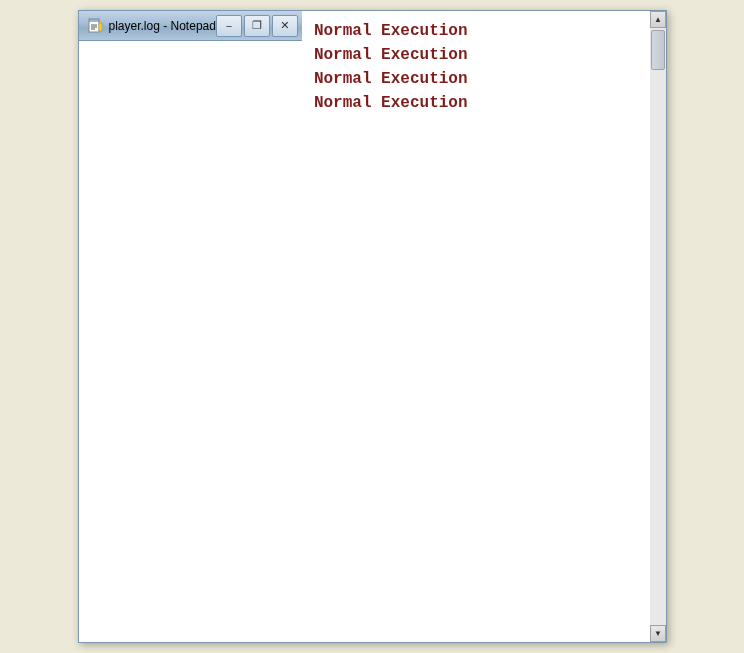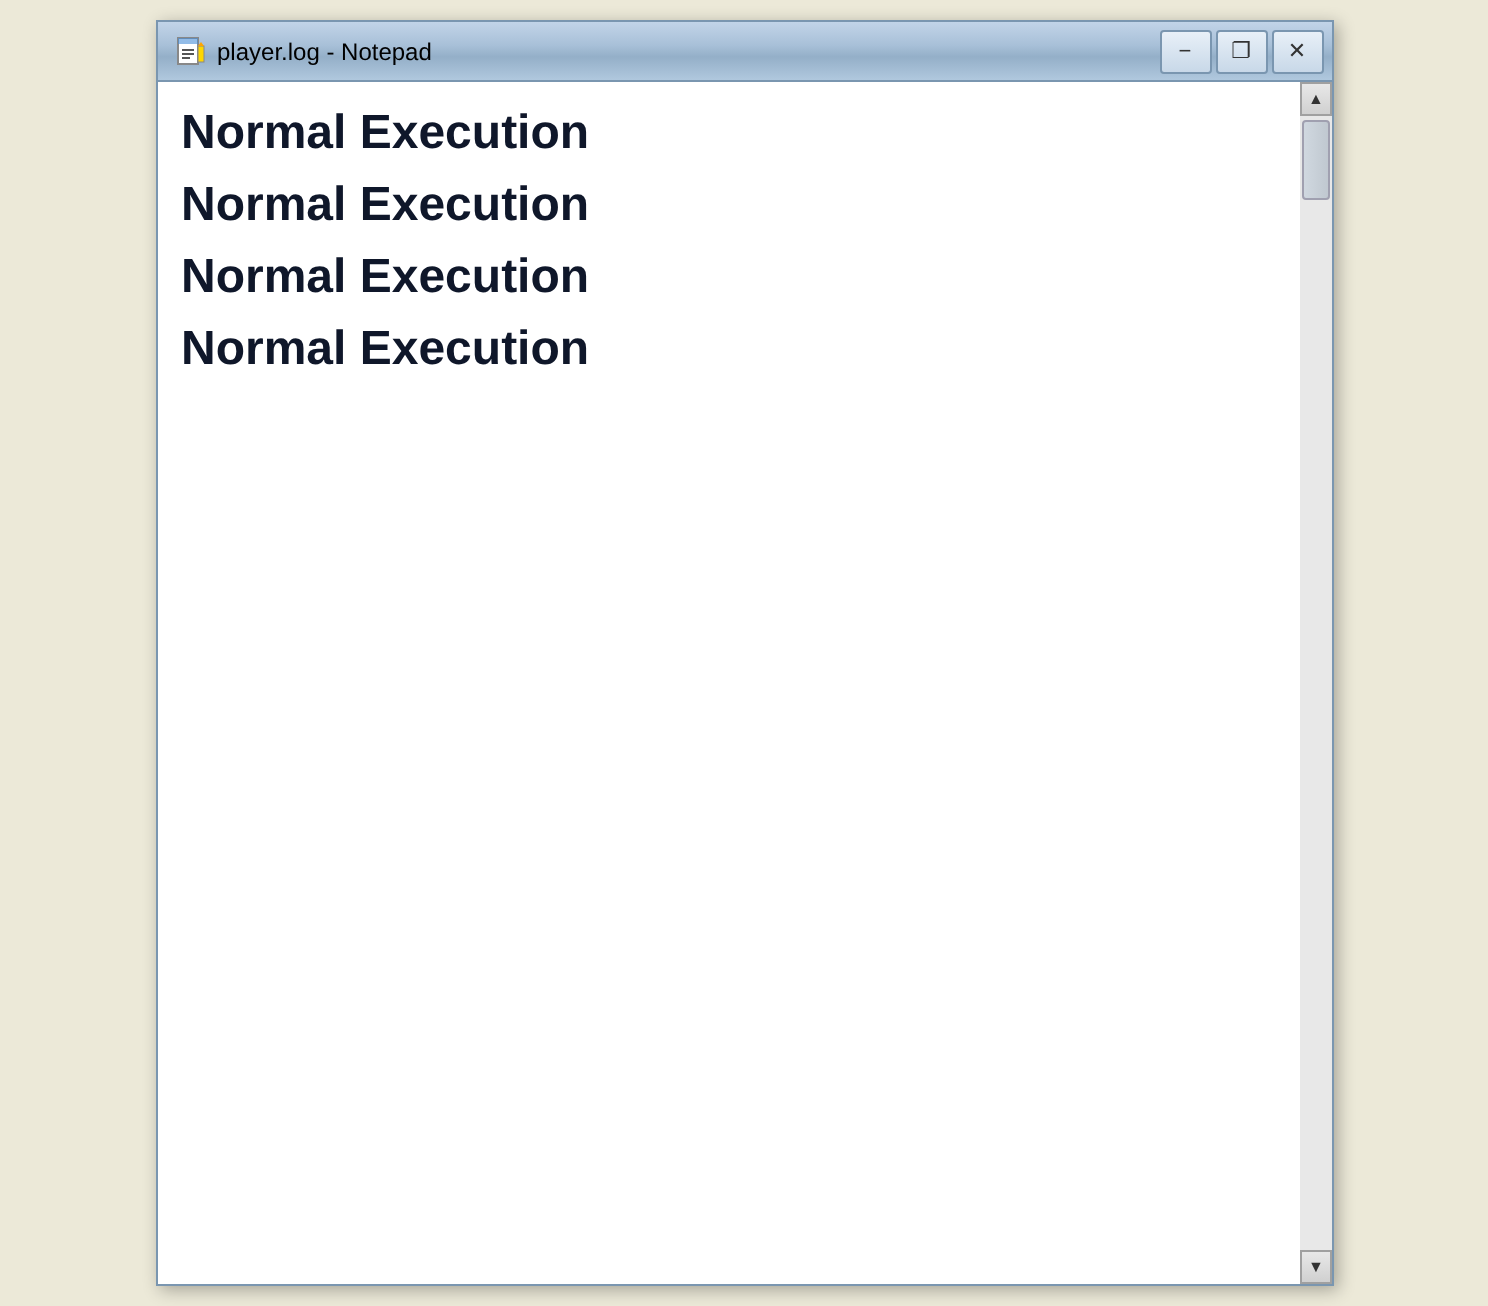--- a/index.html
+++ b/index.html
@@ -18,21 +18,21 @@
       height: 653px;
     }
 
     .window {
       width: 589px;
       height: 633px;
       background: #ffffff;
       border: 1px solid #7a96b0;
       box-shadow: 2px 2px 8px rgba(0,0,0,0.3);
       display: flex;
-      flex-direction: column;
+      flex-direction: row;
     }
 
     .title-bar {
       height: 30px;
       background: linear-gradient(to bottom, #c2d4e8 0%, #a8c0d8 40%, #94afc8 60%, #b0c8de 100%);
       display: flex;
       align-items: center;
       justify-content: space-between;
       padding: 0 4px 0 8px;
       border-bottom: 1px solid #7a96b0;
@@ -110,24 +110,24 @@
 
     .text-area {
       flex: 1;
       padding: 8px 8px 8px 12px;
       overflow-y: hidden;
       overflow-x: hidden;
       background: #fff;
     }
 
     .log-line {
-      font-family: Liberation Sans, sans-serif;
-      font-size: 24px;
+      font-family: Liberation Mono, monospace;
+      font-size: 16px;
       font-weight: bold;
-      color: #0f172a;
+      color: #7f1d1d;
       line-height: 1.5;
       white-space: nowrap;
     }
 
     .scrollbar {
       width: 16px;
       background: #f0f0f0;
       border-left: 1px solid #c0c0c0;
       display: flex;
       flex-direction: column;

